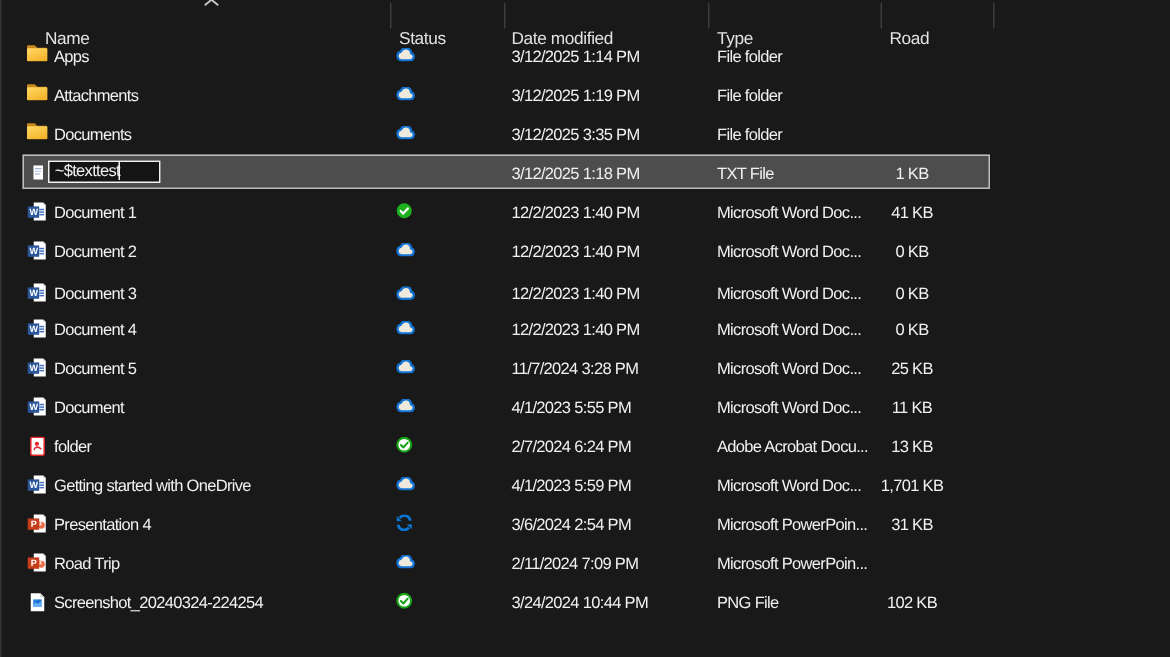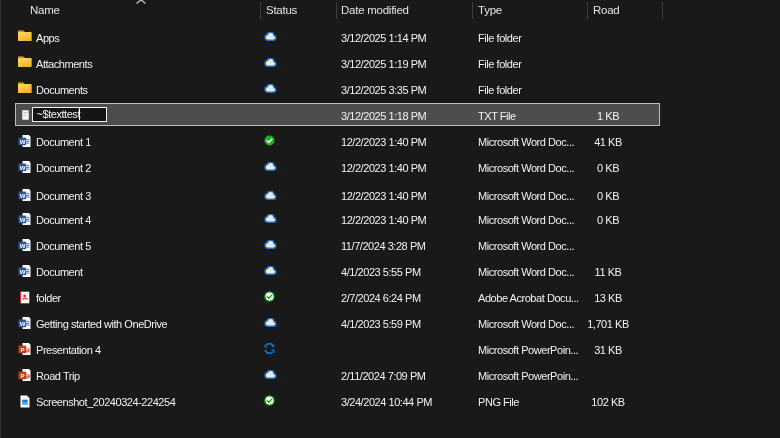--- a/index.html
+++ b/index.html
@@ -1,21 +1,21 @@
 <!DOCTYPE html>
 <html><head>
 <meta charset="utf-8">
 <style>
   html,body{margin:0;padding:0}
   body{width:780px;height:438px;background:#191919;overflow:hidden;position:relative;
        font-family:"Liberation Sans",sans-serif;font-size:11px;color:#f1f1f1;letter-spacing:-0.45px}
   .abs{position:absolute}
   #leftline{position:absolute;left:0;top:0;width:1px;height:438px;background:#333}
   .hsep{position:absolute;top:2px;height:17px;width:1px;background:#3d3d3d}
-  .hlbl{position:absolute;top:0;height:22px;line-height:21px;color:#e2e2e2;white-space:nowrap;font-size:11.5px;letter-spacing:-0.25px}
+  .hlbl{position:absolute;top:16px;height:22px;line-height:21px;color:#e2e2e2;white-space:nowrap;font-size:11.5px;letter-spacing:-0.25px}
   .row{position:absolute;left:0;width:698px;height:26px;line-height:26px}
   .name{position:absolute;left:36px;white-space:nowrap}
   .date{position:absolute;left:341px;white-space:nowrap}
   .type{position:absolute;left:478px;white-space:nowrap}
   .size{position:absolute;left:560px;width:96px;text-align:center;white-space:nowrap}
   .ic{position:absolute}
   svg{display:block}
 </style>
 </head>
 <body>
@@ -187,20 +187,21 @@
       <rect x="8.2" y="8.6" width="3.2" height="1" fill="#4472c4"></rect>
       <rect x="0.5" y="3.6" width="7.6" height="7.6" fill="#2b579a"></rect>
       <text x="4.3" y="9.6" font-family="Liberation Sans" font-size="6" font-weight="bold" fill="#ffffff" text-anchor="middle">W</text>
     </svg>
   <svg class="ic" style="left:264px;top:7.5px" width="13" height="9" viewBox="0 0 13 9">
       <path d="M3.6 8.2 h5.9 a2.35 2.35 0 0 0 0.55-4.63 A3.5 3.5 0 0 0 3.3 2.4 a2.95 2.95 0 0 0 0.3 5.8 Z" fill="#efe9dd" stroke="#1374d4" stroke-width="1.5"></path>
     </svg>
   <span class="name">Document 5</span>
   <span class="date">11/7/2024 3:28 PM</span>
   <span class="type">Microsoft Word Doc...</span>
+  <span class="size">25 KB</span>
   </div>
 <div class="row" style="top:258.5px">
   <svg class="ic" style="left:18px;top:5px" width="13" height="14" viewBox="0 0 13 14">
       <path d="M4.5 1 h6.3 l1.7 1.7 V13 H4.5 Z" fill="#ffffff"></path>
       <path d="M10.8 1 l1.7 1.7 h-1.7 Z" fill="#dadada"></path>
       <rect x="8.2" y="5.2" width="3.2" height="1" fill="#4472c4"></rect>
       <rect x="8.2" y="6.9" width="3.2" height="1" fill="#4472c4"></rect>
       <rect x="8.2" y="8.6" width="3.2" height="1" fill="#4472c4"></rect>
       <rect x="0.5" y="3.6" width="7.6" height="7.6" fill="#2b579a"></rect>
       <text x="4.3" y="9.6" font-family="Liberation Sans" font-size="6" font-weight="bold" fill="#ffffff" text-anchor="middle">W</text>
@@ -255,20 +256,21 @@
       <rect x="0.5" y="3.6" width="7.6" height="7.6" fill="#c43e1c"></rect>
       <text x="4.3" y="9.6" font-family="Liberation Sans" font-size="6" font-weight="bold" fill="#ffffff" text-anchor="middle">P</text>
     </svg>
   <svg class="ic" style="left:264px;top:6.5px" width="11" height="11" viewBox="0 0 11 11">
       <path d="M1.4 6.8 a4.1 4.1 0 0 0 7.2 2.0" fill="none" stroke="#0b76d6" stroke-width="1.8"></path>
       <path d="M9.6 4.2 a4.1 4.1 0 0 0 -7.2 -2.0" fill="none" stroke="#0b76d6" stroke-width="1.8"></path>
       <path d="M10.6 9.9 l-0.1 -3.4 -3.3 0.1 Z" fill="#0b76d6"></path>
       <path d="M0.4 1.1 l0.1 3.4 3.3 -0.1 Z" fill="#0b76d6"></path>
     </svg>
   <span class="name">Presentation 4</span>
+  <span class="date">3/6/2024 2:54 PM</span>
   <span class="type">Microsoft PowerPoin...</span>
   <span class="size">31 KB</span>
   </div>
 <div class="row" style="top:362.5px">
   <svg class="ic" style="left:18px;top:5px" width="13" height="14" viewBox="0 0 13 14">
       <path d="M4.5 1 h6.3 l1.7 1.7 V13 H4.5 Z" fill="#ffffff"></path>
       <path d="M10.8 1 l1.7 1.7 h-1.7 Z" fill="#dadada"></path>
       <path d="M9.6 5.9 v2.3 h-2.3 a2.3 2.3 0 1 0 2.3 -2.3 Z" fill="#ed6c47"></path>
       <path d="M9.0 5.3 a2.3 2.3 0 0 0 -2.3 2.3 h2.3 Z" fill="#ff9b7a"></path>
       <rect x="0.5" y="3.6" width="7.6" height="7.6" fill="#c43e1c"></rect>

